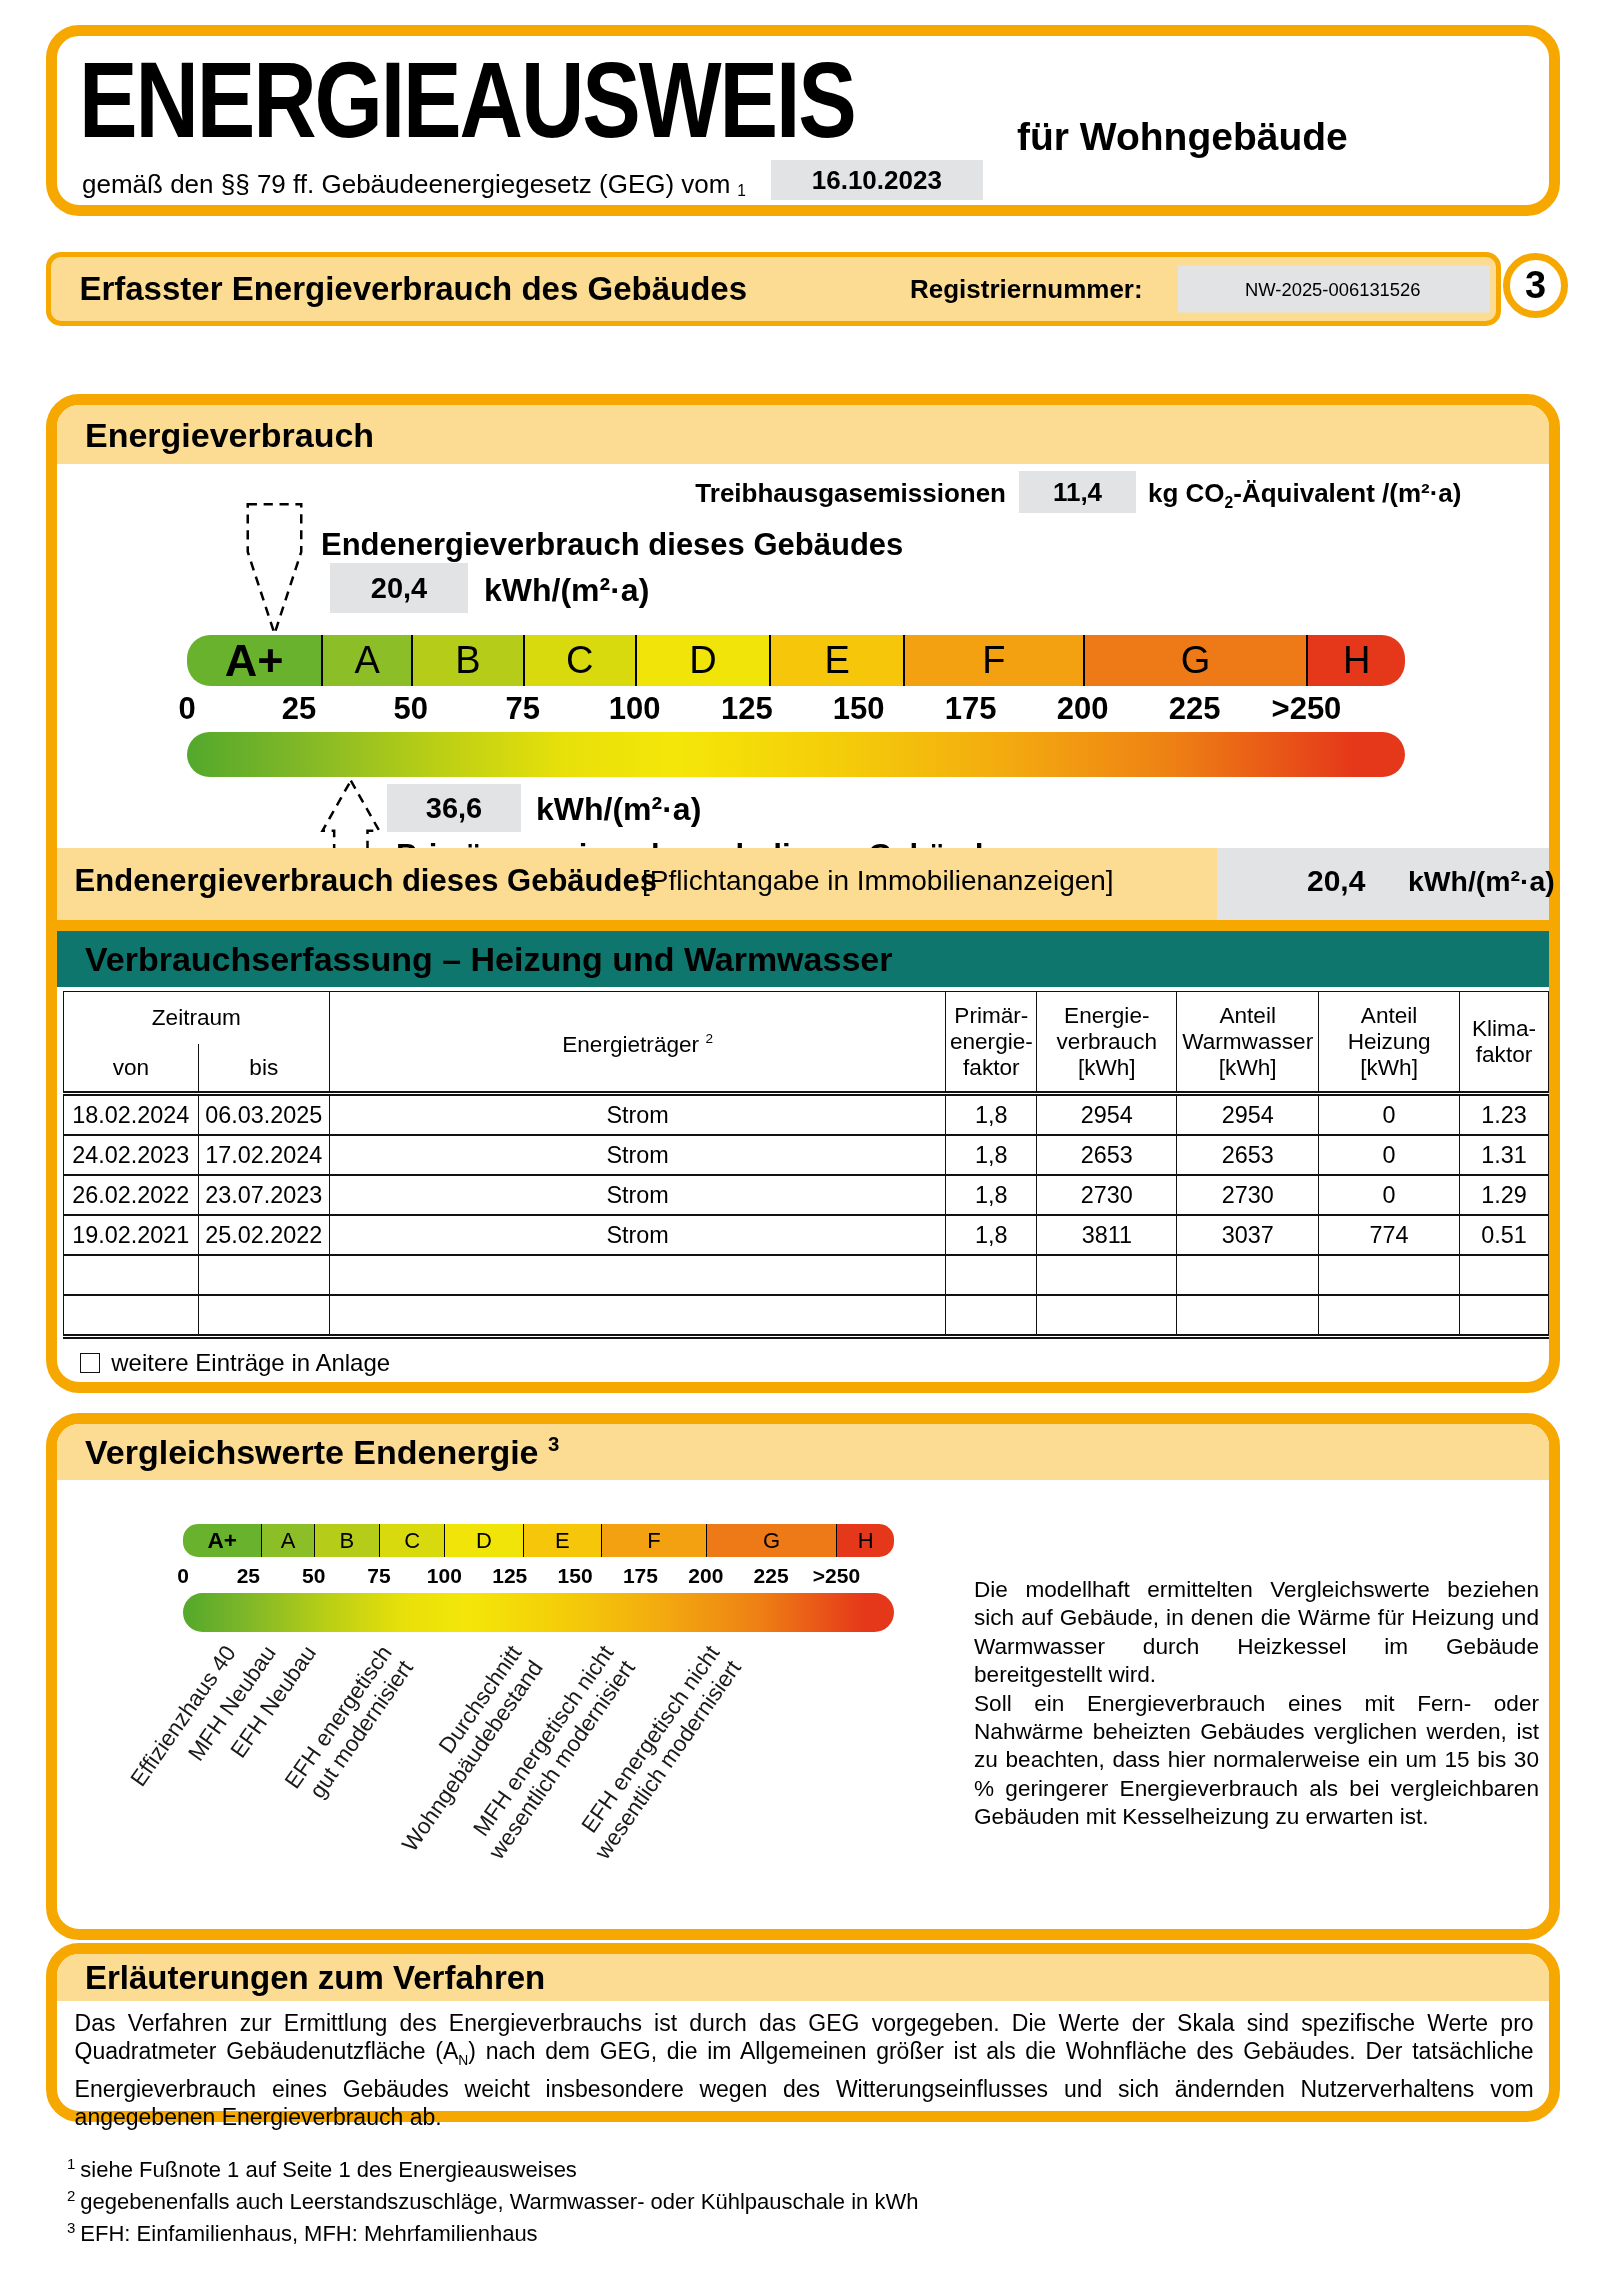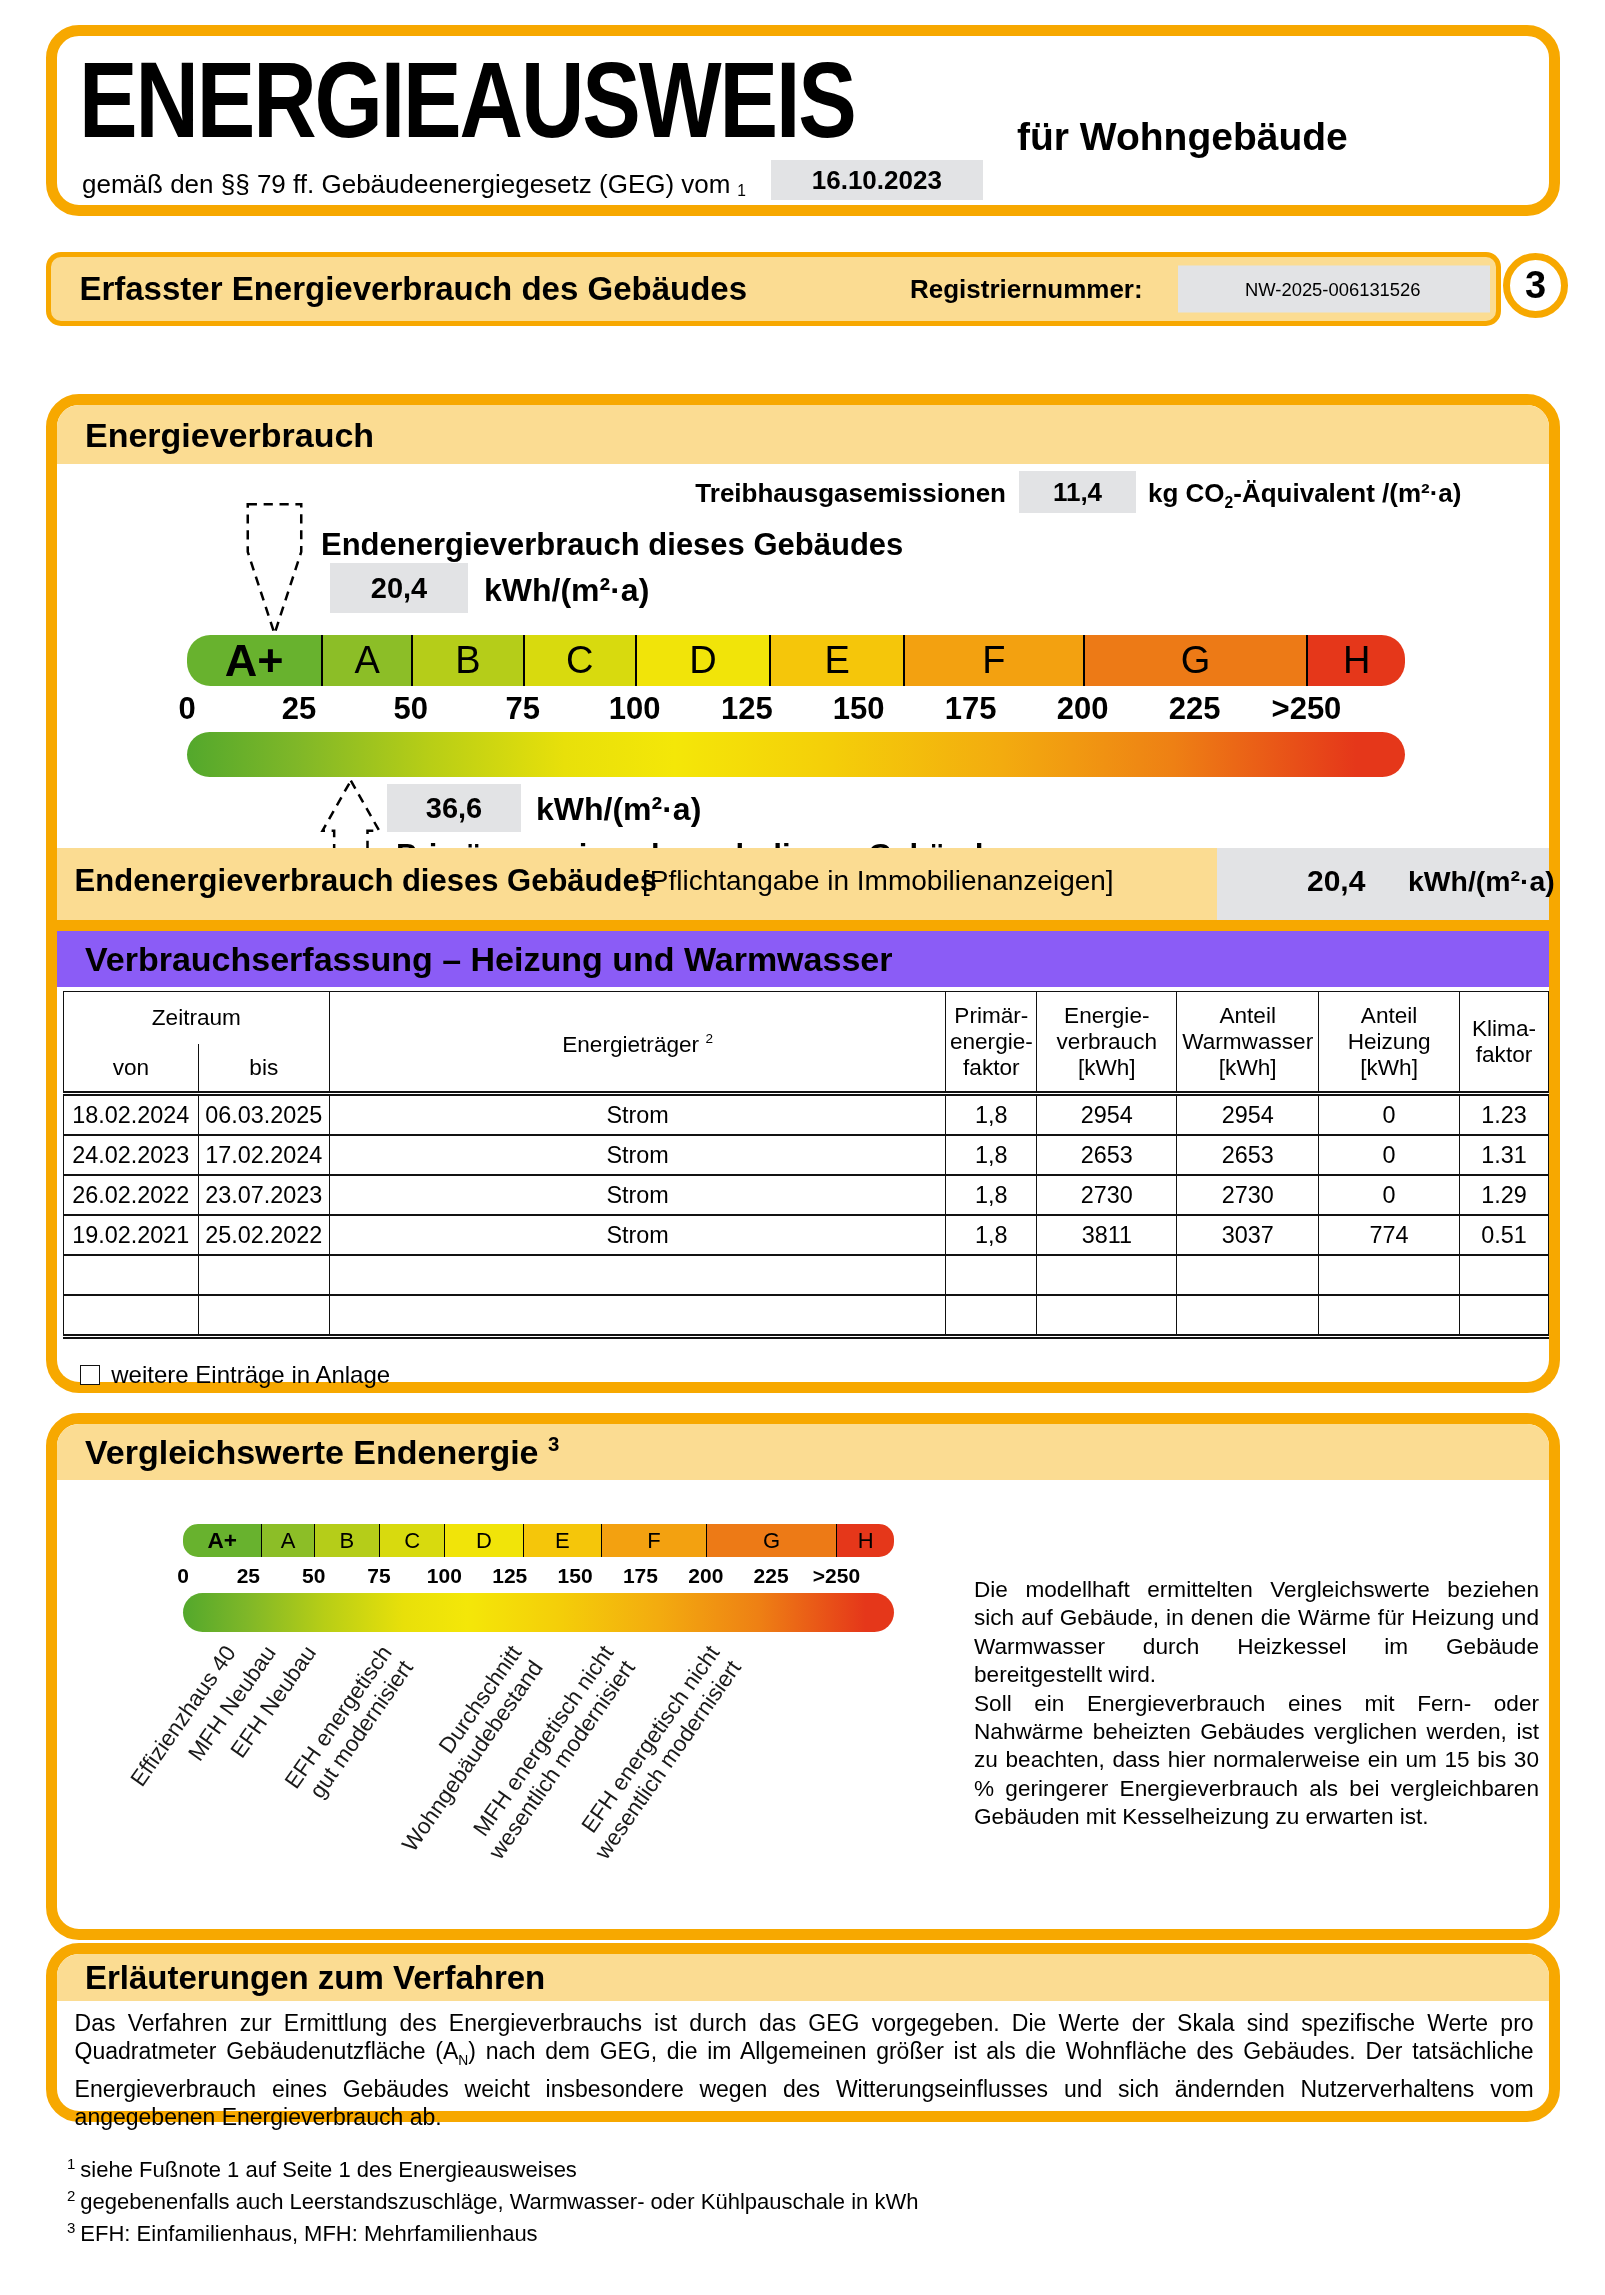--- a/index.html
+++ b/index.html
@@ -71,35 +71,35 @@
   .mand-bar .lab{position:absolute;left:17.6px;top:50%;transform:translateY(-58%);font-size:31px;font-weight:bold;white-space:nowrap;}
   .mand-bar .note{position:absolute;left:585px;top:50%;transform:translateY(-58%);font-size:28px;white-space:nowrap;}
   .mand-panel{position:absolute;right:0;top:0;bottom:0;width:332px;background:#E2E3E5;}
   .mand-bar .val{position:absolute;left:1250px;top:50%;transform:translateY(-58%);font-size:30px;font-weight:bold;}
   .mand-bar .unit{position:absolute;left:1351px;top:50%;transform:translateY(-58%);font-size:28.4px;font-weight:bold;white-space:nowrap;}
 
   
   .tab-box{left:46px;top:931px;width:1514px;height:462px;background:#fff;box-sizing:border-box;
            border-left:11px solid #F7A800;border-right:11px solid #F7A800;border-bottom:11px solid #F7A800;
            border-radius:0 0 33px 33px;}
-  .tab-head{position:absolute;left:0;right:0;top:0;height:56px;background:#8b5cf6;}
+  .tab-head{position:absolute;left:0;right:0;top:0;height:56px;background:#0f766e;}
   .tab-head .sec-title{position:absolute;left:28px;top:50%;transform:translateY(-50%);}
   table.vtab{position:absolute;left:5.9px;top:60px;border-collapse:collapse;table-layout:fixed;
              border:1.7px solid #111;font-size:23.4px;}
   table.vtab th,table.vtab td{border-left:1.7px solid #111;border-right:1.7px solid #111;
              text-align:center;vertical-align:middle;padding:0;font-weight:normal;}
   table.vtab thead th{font-size:22.6px;white-space:pre-line;line-height:26px;border-bottom:5px double #111;}
   table.vtab thead tr.r1 th{border-bottom:none;height:52px;vertical-align:middle;}
   table.vtab thead tr.r1 th.span2{vertical-align:middle;height:52px;}
   table.vtab thead tr.r1 th.full{border-bottom:5px double #111;}
   table.vtab thead tr.r2 th{height:47px;border-top:none;vertical-align:middle;border-bottom:5px double #111;}
   table.vtab tbody td{height:38px;border-bottom:2.5px solid #111;}
   table.vtab tbody tr:last-child td{border-bottom:1.7px solid #111;}
   table.vtab{border-bottom:5px double #111;}
-  .chkline{position:absolute;left:22.6px;top:430px;display:flex;align-items:center;gap:11.7px;font-size:24px;}
+  .chkline{position:absolute;left:22.6px;top:418px;display:flex;align-items:center;gap:11.7px;font-size:24px;}
   .chk{width:20px;height:20px;border:1.7px solid #111;background:#fff;box-sizing:border-box;}
 
   
   .cmp-box{left:46px;top:1413px;width:1514px;height:527px;}
   .cmp-head{position:absolute;left:0;right:0;top:0;height:56px;background:#FBDC92;border-radius:22px 22px 0 0;}
   .cmp-head .sec-title{position:absolute;left:28px;top:50%;transform:translateY(-50%);}
   .cmp-body{position:absolute;inset:11px;}
   .band-small{left:115px;top:89px;width:711px;height:33px;border-radius:15px;}
   .band-small .seg span{font-size:22px;font-weight:500;}
   .band-small .seg:first-child span{font-size:22.6px;font-weight:600;}

